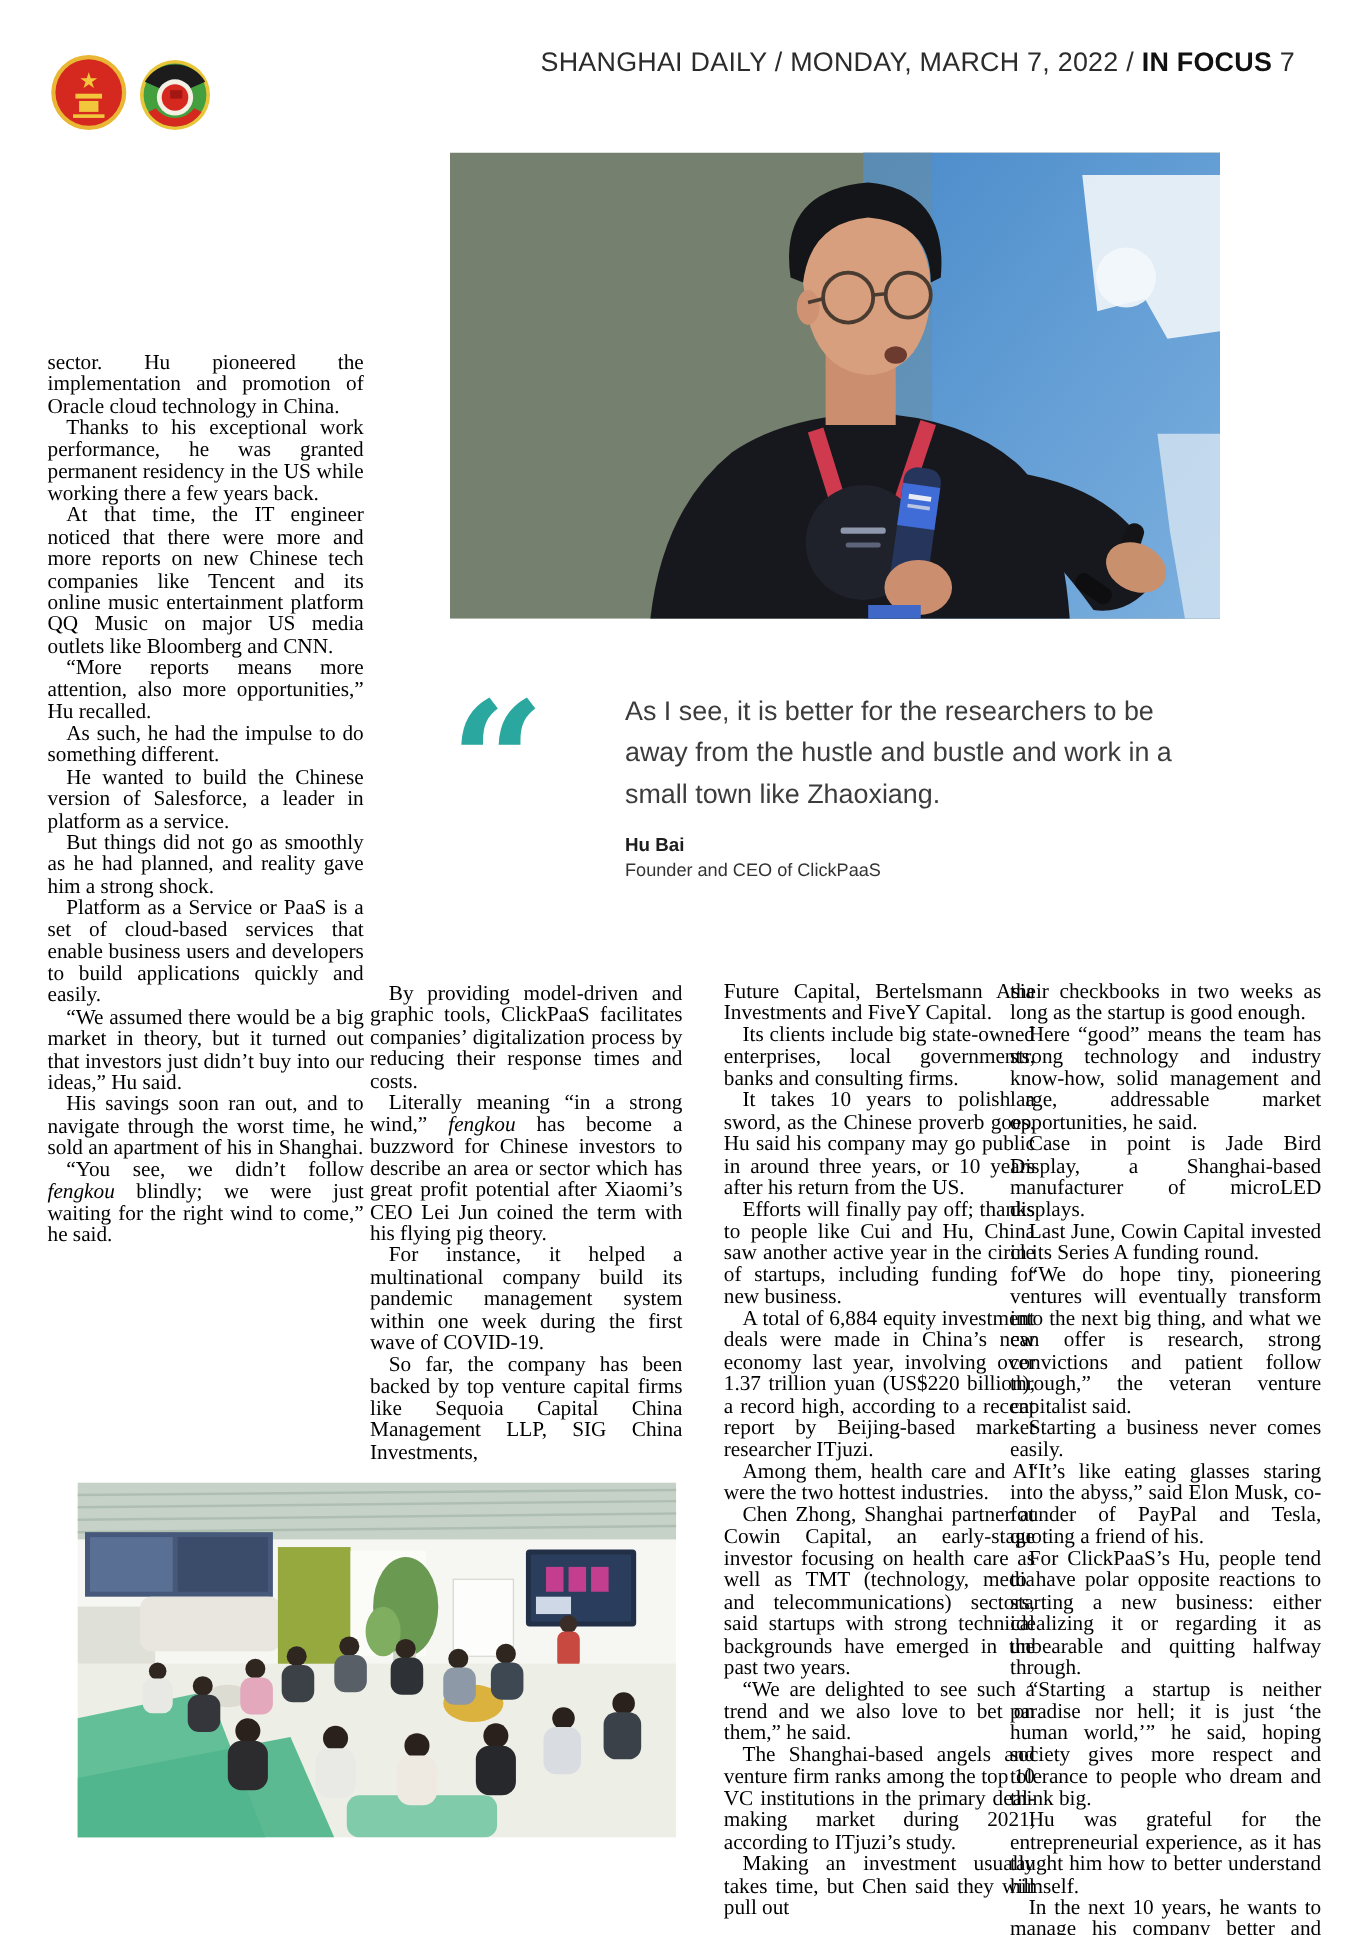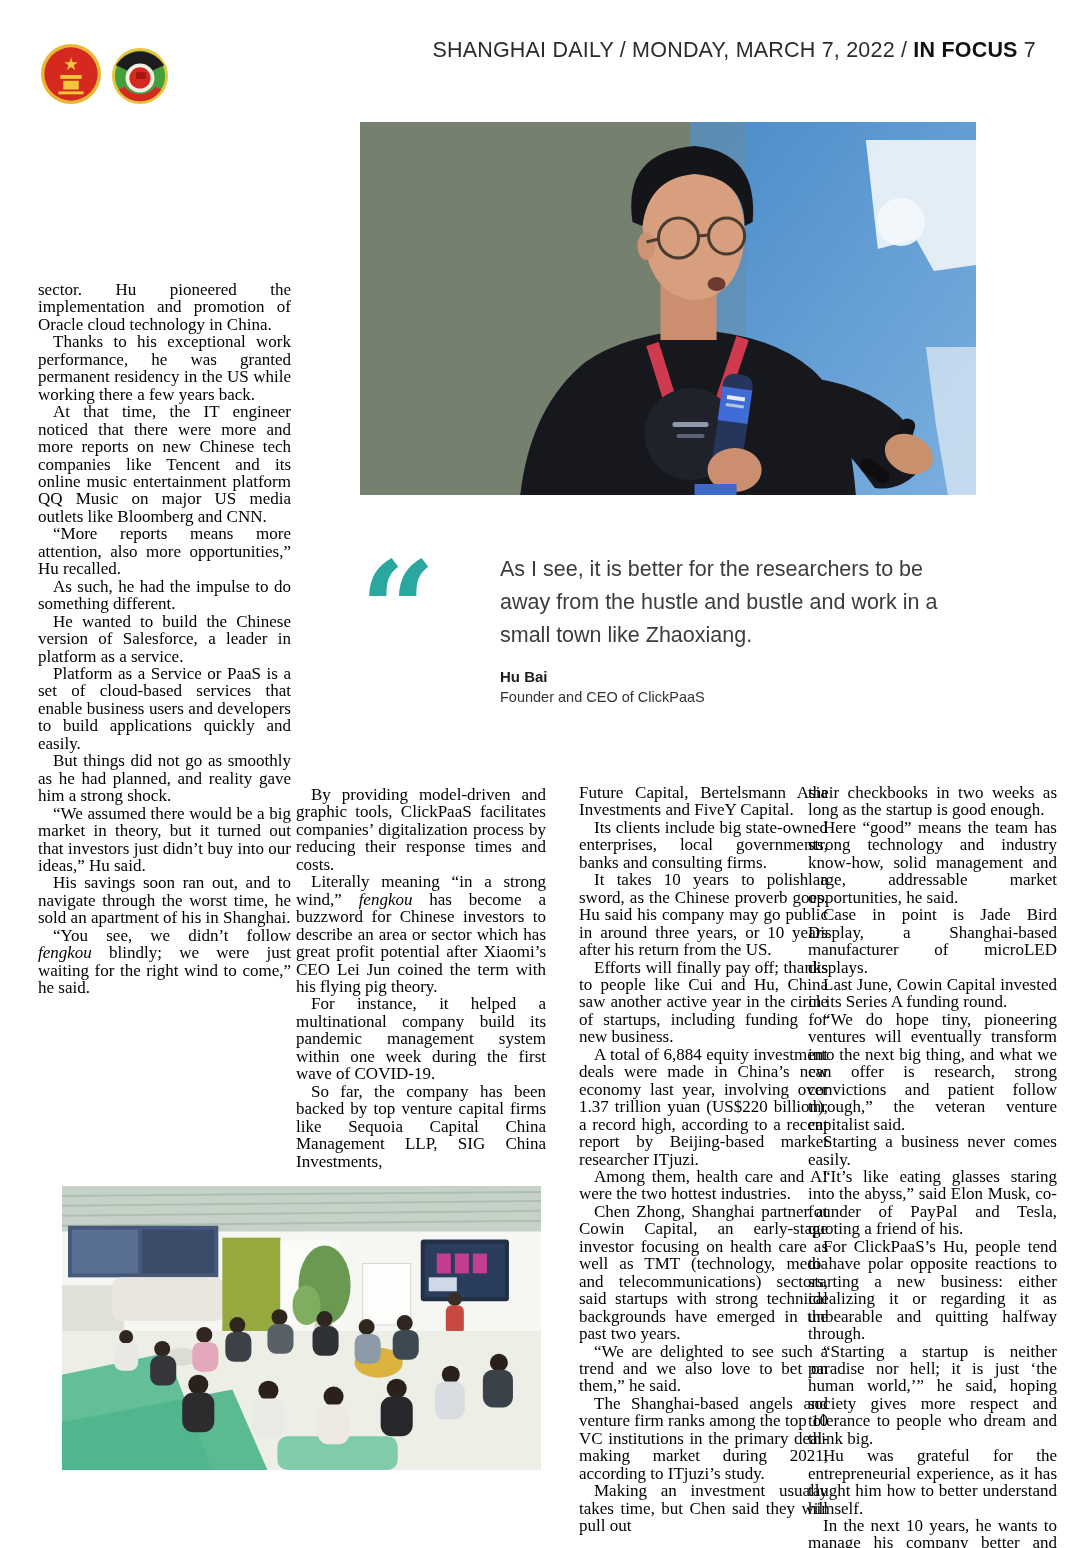--- a/index.html
+++ b/index.html
@@ -145,22 +145,22 @@
   <div class="abs quote-author">Hu Bai</div>
   <div class="abs quote-author-title">Founder and CEO of ClickPaaS</div>
 
   <div class="col col1 cont">
       <p>sector. Hu pioneered the implementation and promotion of Oracle cloud technology in China.</p>
       <p>Thanks to his exceptional work performance, he was granted permanent residency in the US while working there a few years back.</p>
       <p>At that time, the IT engineer noticed that there were more and more reports on new Chinese tech companies like Tencent and its online music entertainment platform QQ Music on major US media outlets like Bloomberg and CNN.</p>
       <p>“More reports means more attention, also more opportunities,” Hu recalled.</p>
       <p>As such, he had the impulse to do something different.</p>
       <p>He wanted to build the Chinese version of Salesforce, a leader in platform as a service.</p>
+      <p>But things did not go as smoothly as he had planned, and reality gave him a strong shock.</p>
       <p>Platform as a Service or PaaS is a set of cloud-based services that enable business users and developers to build applications quickly and easily.</p>
-      <p>But things did not go as smoothly as he had planned, and reality gave him a strong shock.</p>
       <p>“We assumed there would be a big market in theory, but it turned out that investors just didn’t buy into our ideas,” Hu said.</p>
       <p>His savings soon ran out, and to navigate through the worst time, he sold an apartment of his in Shanghai.</p>
       <p>“You see, we didn’t follow <i>fengkou</i> blindly; we were just waiting for the right wind to come,” he said.</p>
     </div>
   <div class="col col2">
       <p>By providing model-driven and graphic tools, ClickPaaS facilitates companies’ digitalization process by reducing their response times and costs.</p>
       <p>Literally meaning “in a strong wind,” <i>fengkou</i> has become a buzzword for Chinese investors to describe an area or sector which has great profit potential after Xiaomi’s CEO Lei Jun coined the term with his flying pig theory.</p>
       <p>For instance, it helped a multinational company build its pandemic management system within one week during the first wave of COVID-19.</p>
       <p>So far, the company has been backed by top venture capital firms like Sequoia Capital China Management LLP, SIG China Investments,</p>
     </div>

